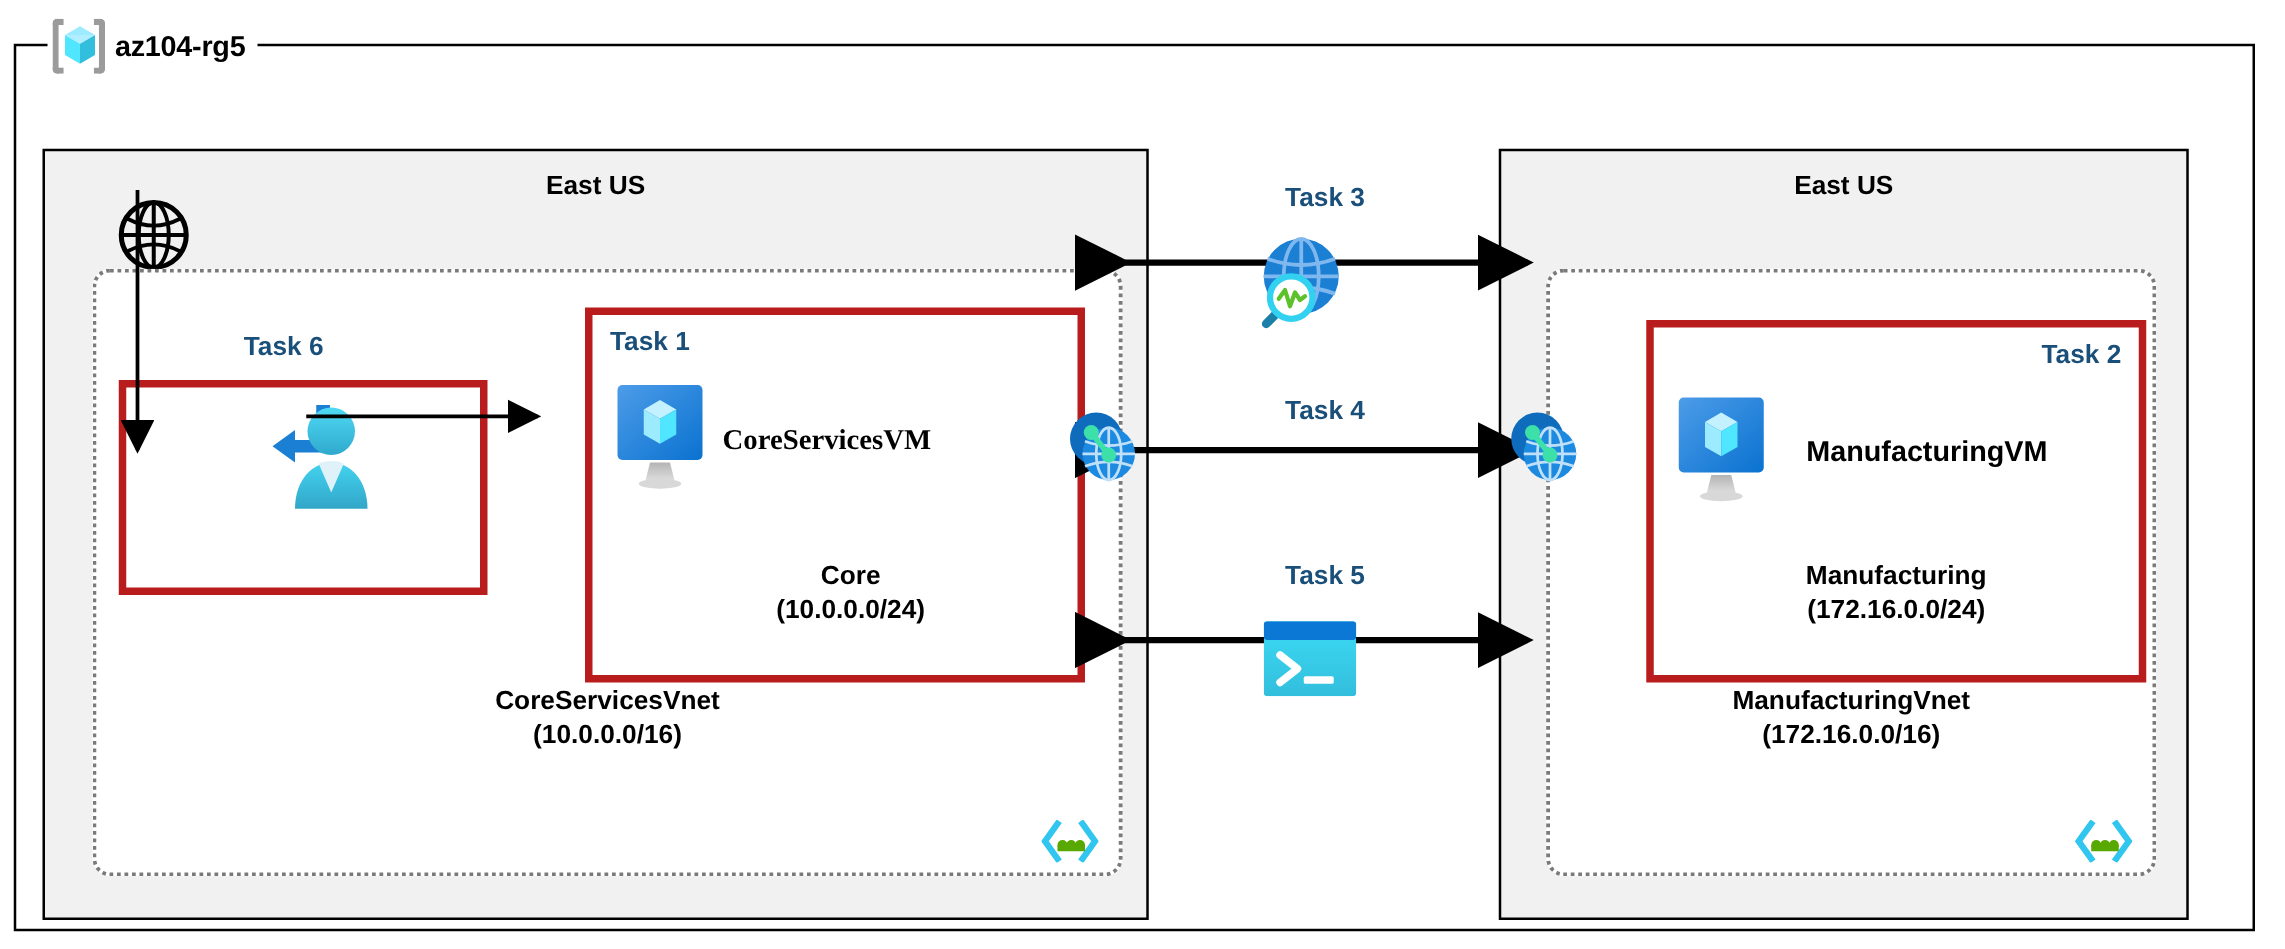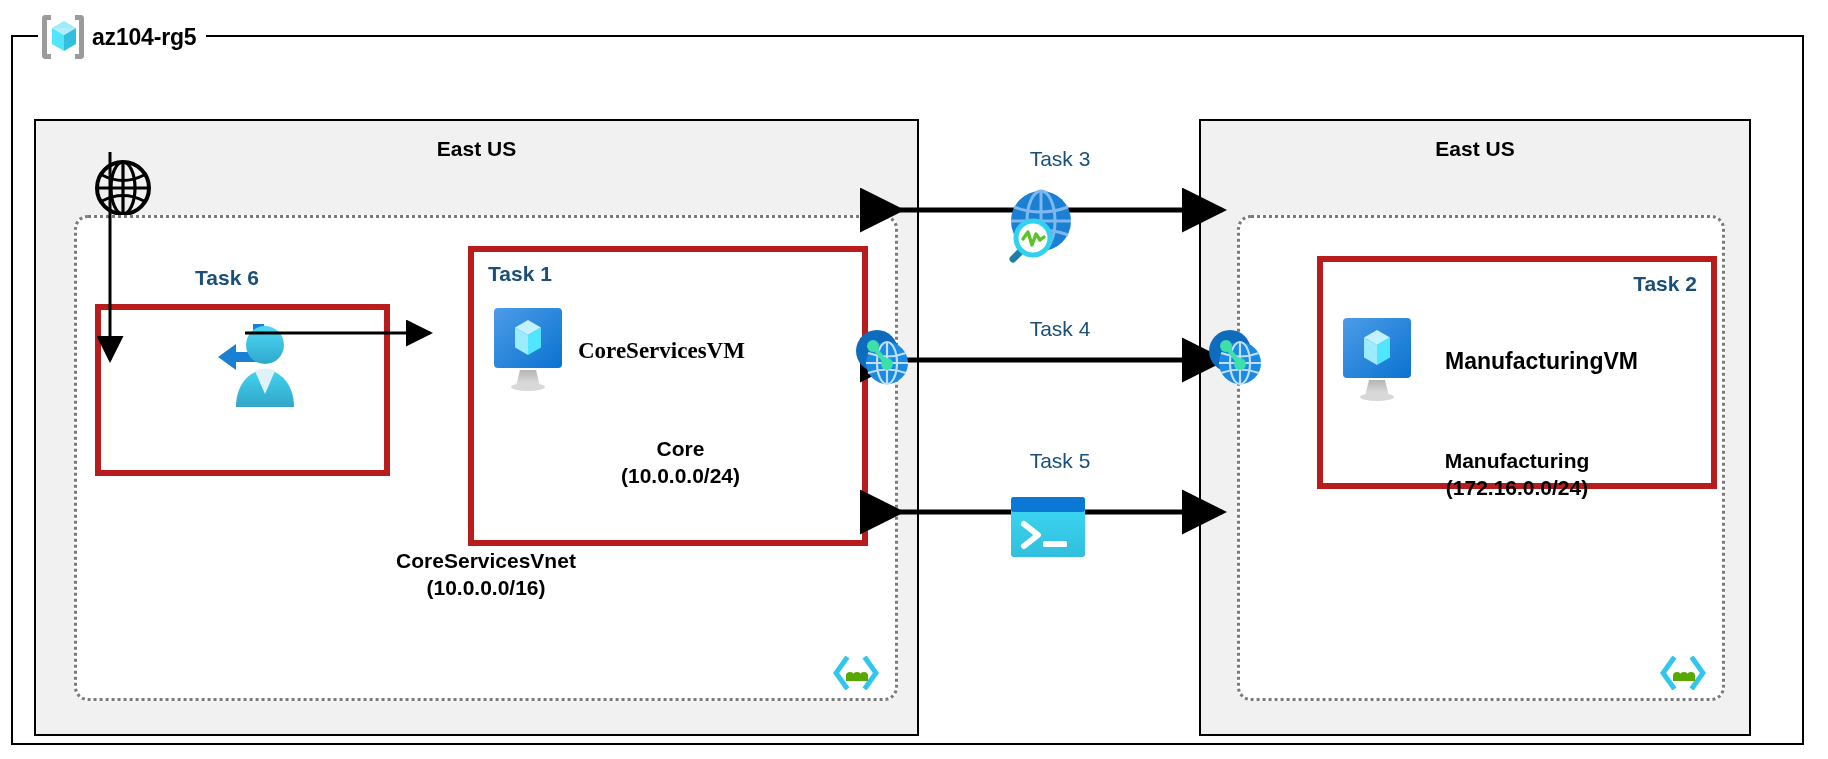--- a/index.html
+++ b/index.html
@@ -61,38 +61,38 @@
   #vnet-core .vnet-label { top: 330px; }
   #vnet-manu .vnet-label { top: 330px; }
 
   
   .code-icon { position: absolute; right: 16px; bottom: 8px; width: 46px; height: 34px; }
 
   
   .subnet { position: absolute; background: #fff; border: 6px solid #b91c1c; }
   #subnet-perimeter { left: 18px;  top: 86px;  width: 295px; height: 172px; }
   #subnet-core      { left: 391px; top: 28px;  width: 400px; height: 300px; }
-  #subnet-manu      { left: 77px;  top: 38px;  width: 400px; height: 233px; }
+  #subnet-manu      { left: 77px;  top: 38px;  width: 400px; height: 290px; }
 
   .task-label { position: absolute; font-size: 21px; font-weight: bold; color: #1a4f7a; white-space: nowrap; }
 
   .subnet-caption {
     position: absolute; left: 0; right: 0; text-align: center;
     font-size: 21px; font-weight: bold; color: #000; line-height: 1.28;
   }
 
   .vm-row { position: absolute; display: flex; align-items: center; gap: 14px; }
   .vm-name { font-size: 23px; font-weight: bold; color: #000; white-space: nowrap; }
 
   
   .svg-layer { position: absolute; left: 0; top: 0; width: 1828px; height: 759px; pointer-events: none; }
 
   
   .center-task { position: absolute; text-align: center; }
-  .center-task .tl { font-size: 21px; font-weight: normal; color: #1a4f7a; }
+  .center-task .tl { font-size: 21px; font-weight: bold; color: #1a4f7a; }
 
   .peer-icon { position: absolute; width: 62px; height: 62px; }
   .globe-black { position: absolute; }
 </style>
 </head>
 <body>
 
 <div id="stage">
 
   <div class="rg-frame">
@@ -175,21 +175,21 @@
                 <g transform="translate(36,32)">
                   <polygon points="0,-18 13,-10.5 0,-3 -13,-10.5" fill="#c3f1ff"></polygon>
                   <polygon points="-13,-10.5 0,-3 0,17 -13,9.5" fill="#9cebff"></polygon>
                   <polygon points="0,-3 13,-10.5 13,9.5 0,17" fill="#50e6ff"></polygon>
                 </g>
               </svg>
             </span>
             <span class="vm-name">CoreServicesVM</span>
           </div>
 
-          <div class="subnet-caption" style="top:184px;padding-left:25px;">
+          <div class="subnet-caption" style="top:196px;padding-left:25px;">
             <span>Core</span><br>
             <span>(10.0.0.0/24)</span>
           </div>
         </div>
 
         <div class="vnet-label">
           <span>CoreServicesVnet</span><br>
           <span>(10.0.0.0/16)</span>
         </div>
 
@@ -229,20 +229,24 @@
             </span>
             <span class="vm-name">ManufacturingVM</span>
           </div>
 
           <div class="subnet-caption" style="top:186px;">
             <span>Manufacturing</span><br>
             <span>(172.16.0.0/24)</span>
           </div>
         </div>
 
+        <div class="vnet-label">
+          <span>ManufacturingVnet</span><br>
+          <span>(172.16.0.0/16)</span>
+        </div>
 
         <span class="code-icon">
           <svg width="46" height="34" viewBox="0 0 46 34">
             <path d="M13 3 L3 17 L13 31" fill="none" stroke="#31c6f0" stroke-width="5" stroke-linecap="square"></path>
             <path d="M33 3 L43 17 L33 31" fill="none" stroke="#31c6f0" stroke-width="5" stroke-linecap="square"></path>
             <circle cx="17" cy="20" r="4" fill="#57a800"></circle>
             <circle cx="24" cy="20" r="4" fill="#57a800"></circle>
             <circle cx="31" cy="20" r="4" fill="#57a800"></circle>
             <rect x="13" y="20" width="22" height="5" fill="#57a800"></rect>
           </svg>

